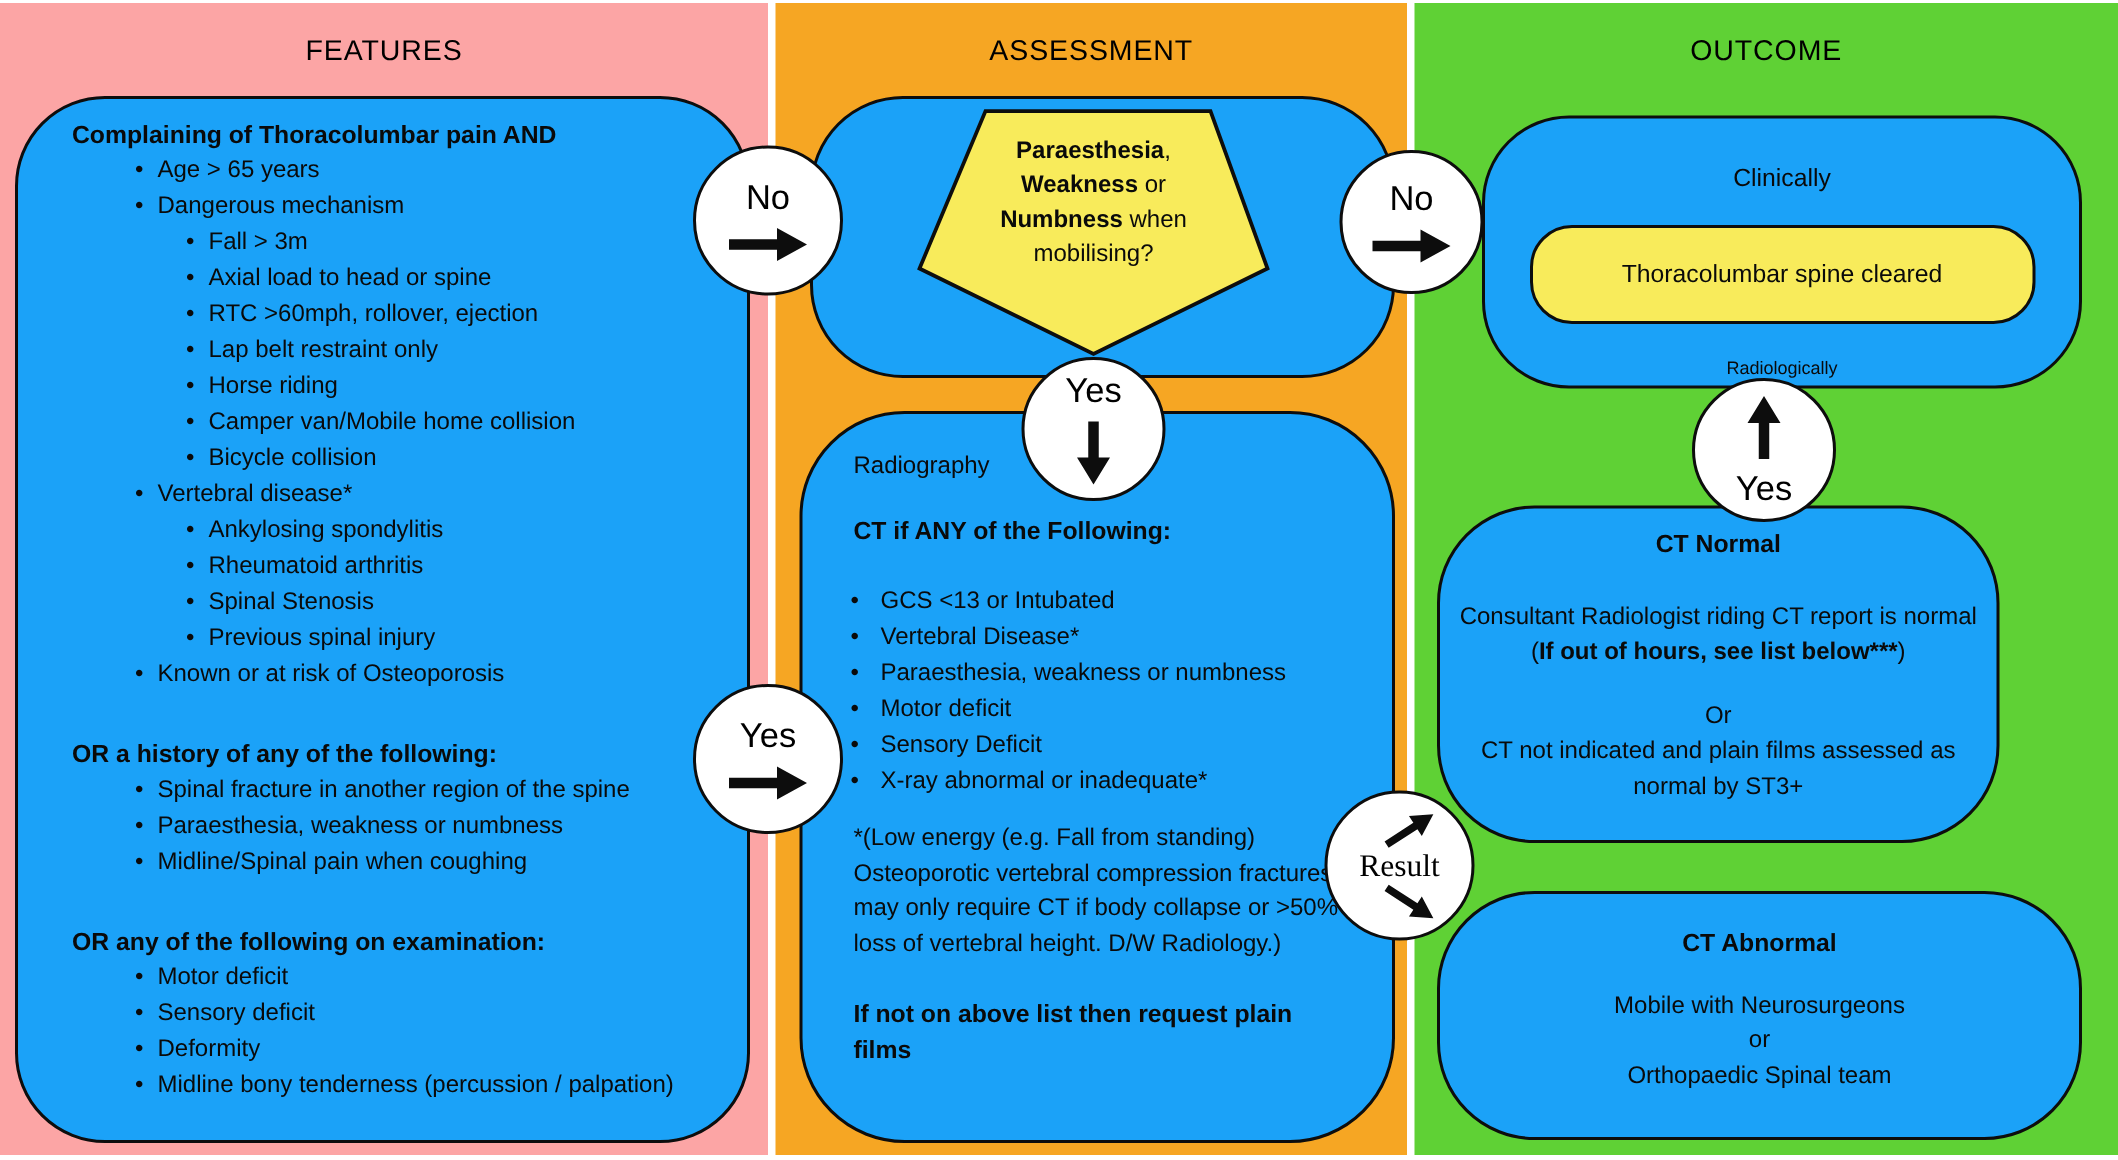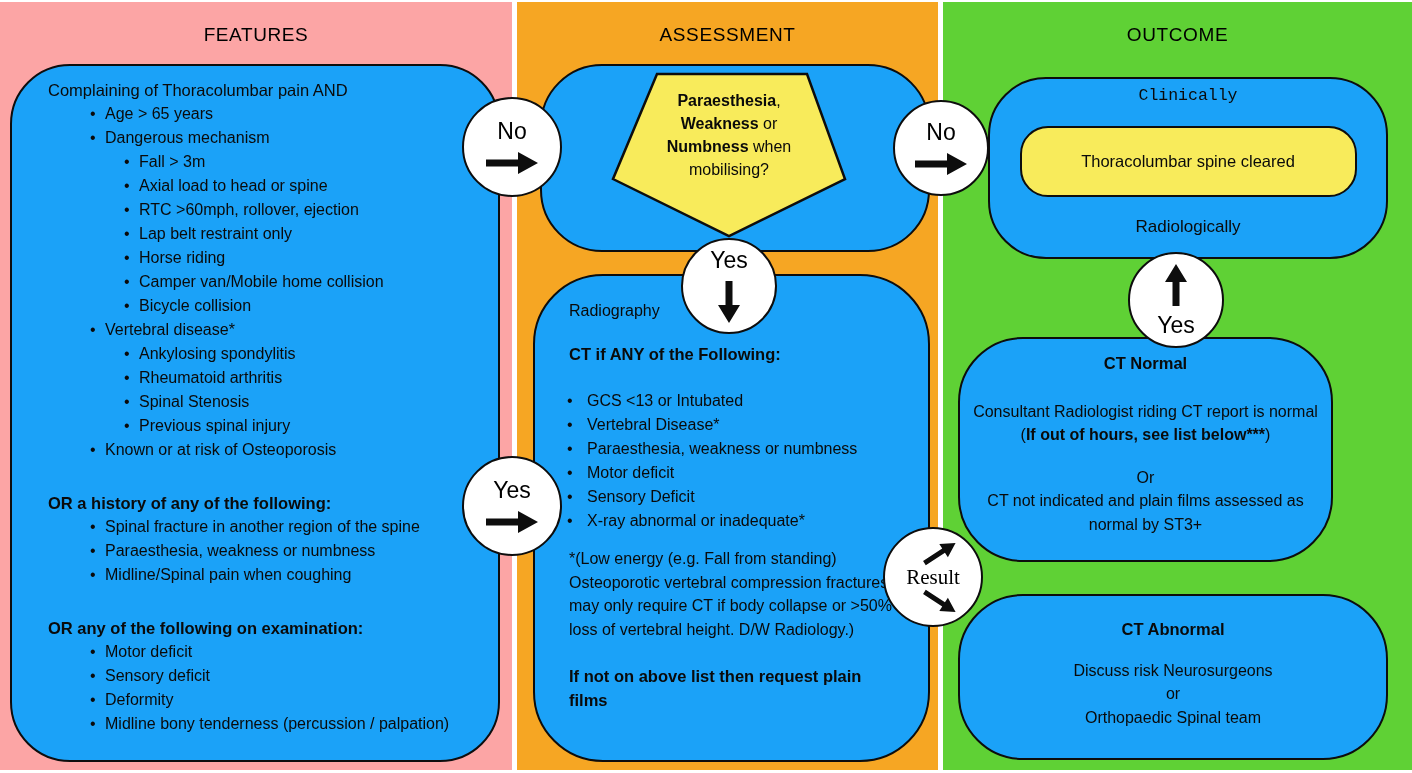--- a/index.html
+++ b/index.html
@@ -11,21 +11,21 @@
   .col-orange { left:517px; width:421px; background:#f6a623; }
   .col-green  { left:943px; width:469px; background:#5fd135; }
 
   .col-header { position:absolute; top:22px; left:0; right:0; text-align:center;
                 font-size:19px; letter-spacing:0.6px; color:#000; }
 
   .bluebox { position:absolute; background:#1ba2f8; border:2px solid #0d0d0d; box-sizing:border-box; }
 
   
   .features-box { left:10px; top:62px; width:490px; height:698px; border-radius:60px; }
-  .fb-title { margin:12px 12px 0 36px; font-size:16.5px; font-weight:400; line-height:24px; }
+  .fb-title { margin:12px 12px 0 36px; font-size:16.5px; font-weight:700; line-height:24px; }
   .blist { list-style:none; margin:0; padding:0; font-size:16px; line-height:24px; }
   .blist li { position:relative; padding-left:15px; max-width:385px; }
   .blist li::before { content:"\2022"; position:absolute; left:0; }
   .l1 { margin-left:78px; }
   .l2 { margin-left:112px; }
   .fb-h { margin:29px 12px 0 36px; font-size:16.5px; font-weight:700; line-height:24px; }
 
   
   .assess-box1 { left:23px;  top:62px;  width:390px; height:188px; border-radius:62px; }
   .assess-box2 { left:16px;  top:272px; width:397px; height:488px; border-radius:70px; }
@@ -37,25 +37,25 @@
   .ct-list { margin:23px 0 0 32px; }
   .ct-list li { padding-left:20px; max-width:350px; }
   .footnote { margin:14px 24px 0 34px; font-size:16px; line-height:23.5px; }
   .plainfilms { margin:23px 24px 0 34px; font-size:16.5px; font-weight:700; line-height:24px; }
 
   
   .out-box1 { left:45px; top:75px;  width:400px; height:182px; border-radius:58px; }
   .out-box2 { left:15px; top:335px; width:375px; height:225px; border-radius:65px; }
   .out-box3 { left:15px; top:592px; width:430px; height:166px; border-radius:65px; }
   .out-box1-inner { position:absolute; inset:0; display:flex; flex-direction:column; align-items:center; }
-  .clinically { margin-top:5px; font-size:16.5px; line-height:23px;font-family:Liberation Mono, monospace; }
+  .clinically { margin-top:29px; font-size:16.5px; line-height:23px; }
   .cleared-box { margin-top:19px; width:337px; height:71px; background:#f8eb5b; border:2px solid #0d0d0d;
                  border-radius:28px; box-sizing:border-box; display:flex; align-items:center; justify-content:center;
                  font-size:16.5px; }
-  .radiologically { margin-top:18px; font-size:17px; line-height:23px; }
+  .radiologically { margin-top:18px; font-size:12px; line-height:23px; }
   .ct-text { position:absolute; inset:0; text-align:center; font-size:16px; line-height:23.5px; }
   .ct-title { margin-top:13px; font-size:16.5px; font-weight:700; }
   .ctn-p1 { margin:24px 8px 0 8px; }
   .ctn-or { margin-top:19px; }
   .ctn-p2 { margin:0 10px;text-align:center; }
   .cta-title { margin-top:22px; font-size:16.5px; font-weight:700; }
   .cta-lines { margin-top:17px; }
 
   .b { font-weight:700; }
 
@@ -163,21 +163,21 @@
         <div class="ct-title">CT Normal</div>
         <div class="ctn-p1"><span>Consultant Radiologist riding CT report is normal (</span><span class="b">If out of hours, see list below***</span><span>)</span></div>
         <div class="ctn-or">Or</div>
         <div class="ctn-p2">CT not indicated and plain films assessed as normal by ST3+</div>
       </div>
     </div>
     <div class="bluebox out-box3">
       <div class="ct-text">
         <div class="cta-title">CT Abnormal</div>
         <div class="cta-lines">
-          <div>Discuss risk Neurosurgeons</div>
+          <div>Mobile with Neurosurgeons</div>
           <div>or</div>
           <div>Orthopaedic Spinal team</div>
         </div>
       </div>
     </div>
   </div>
 
   <div class="circle no1">
     <span class="c-label">No</span>
     <svg class="arr-gap" width="56" height="26" viewBox="0 0 56 26">

